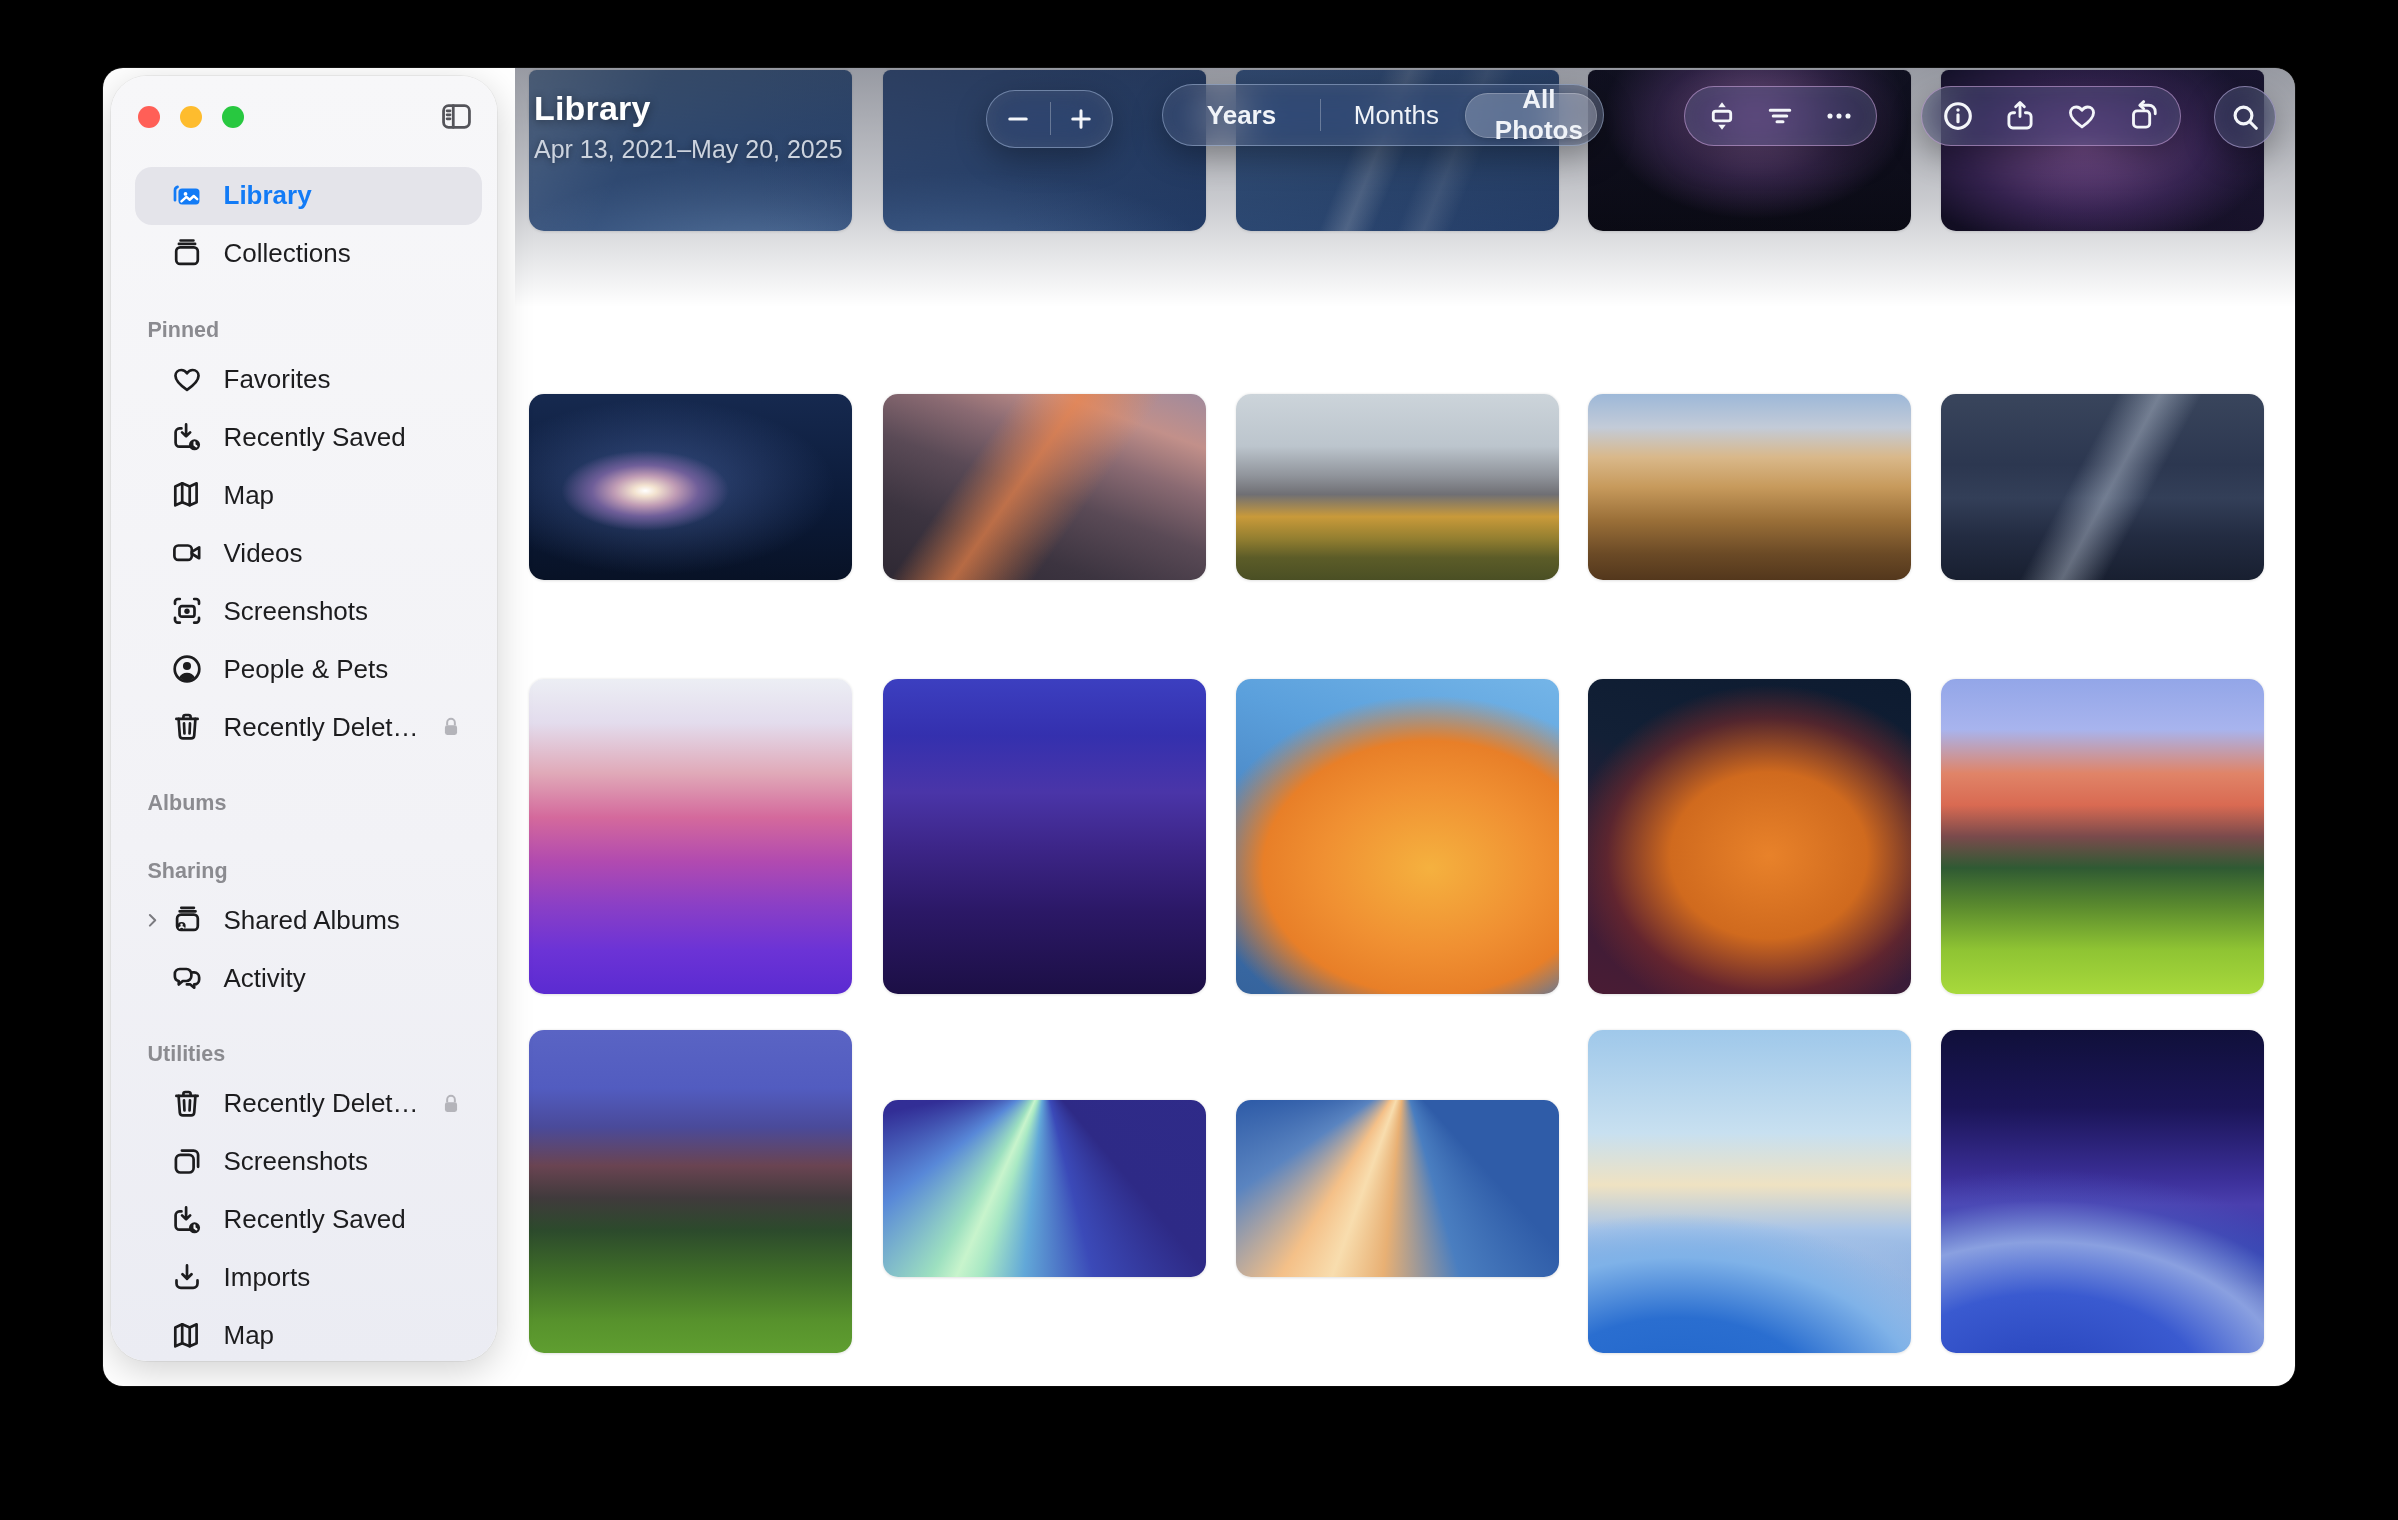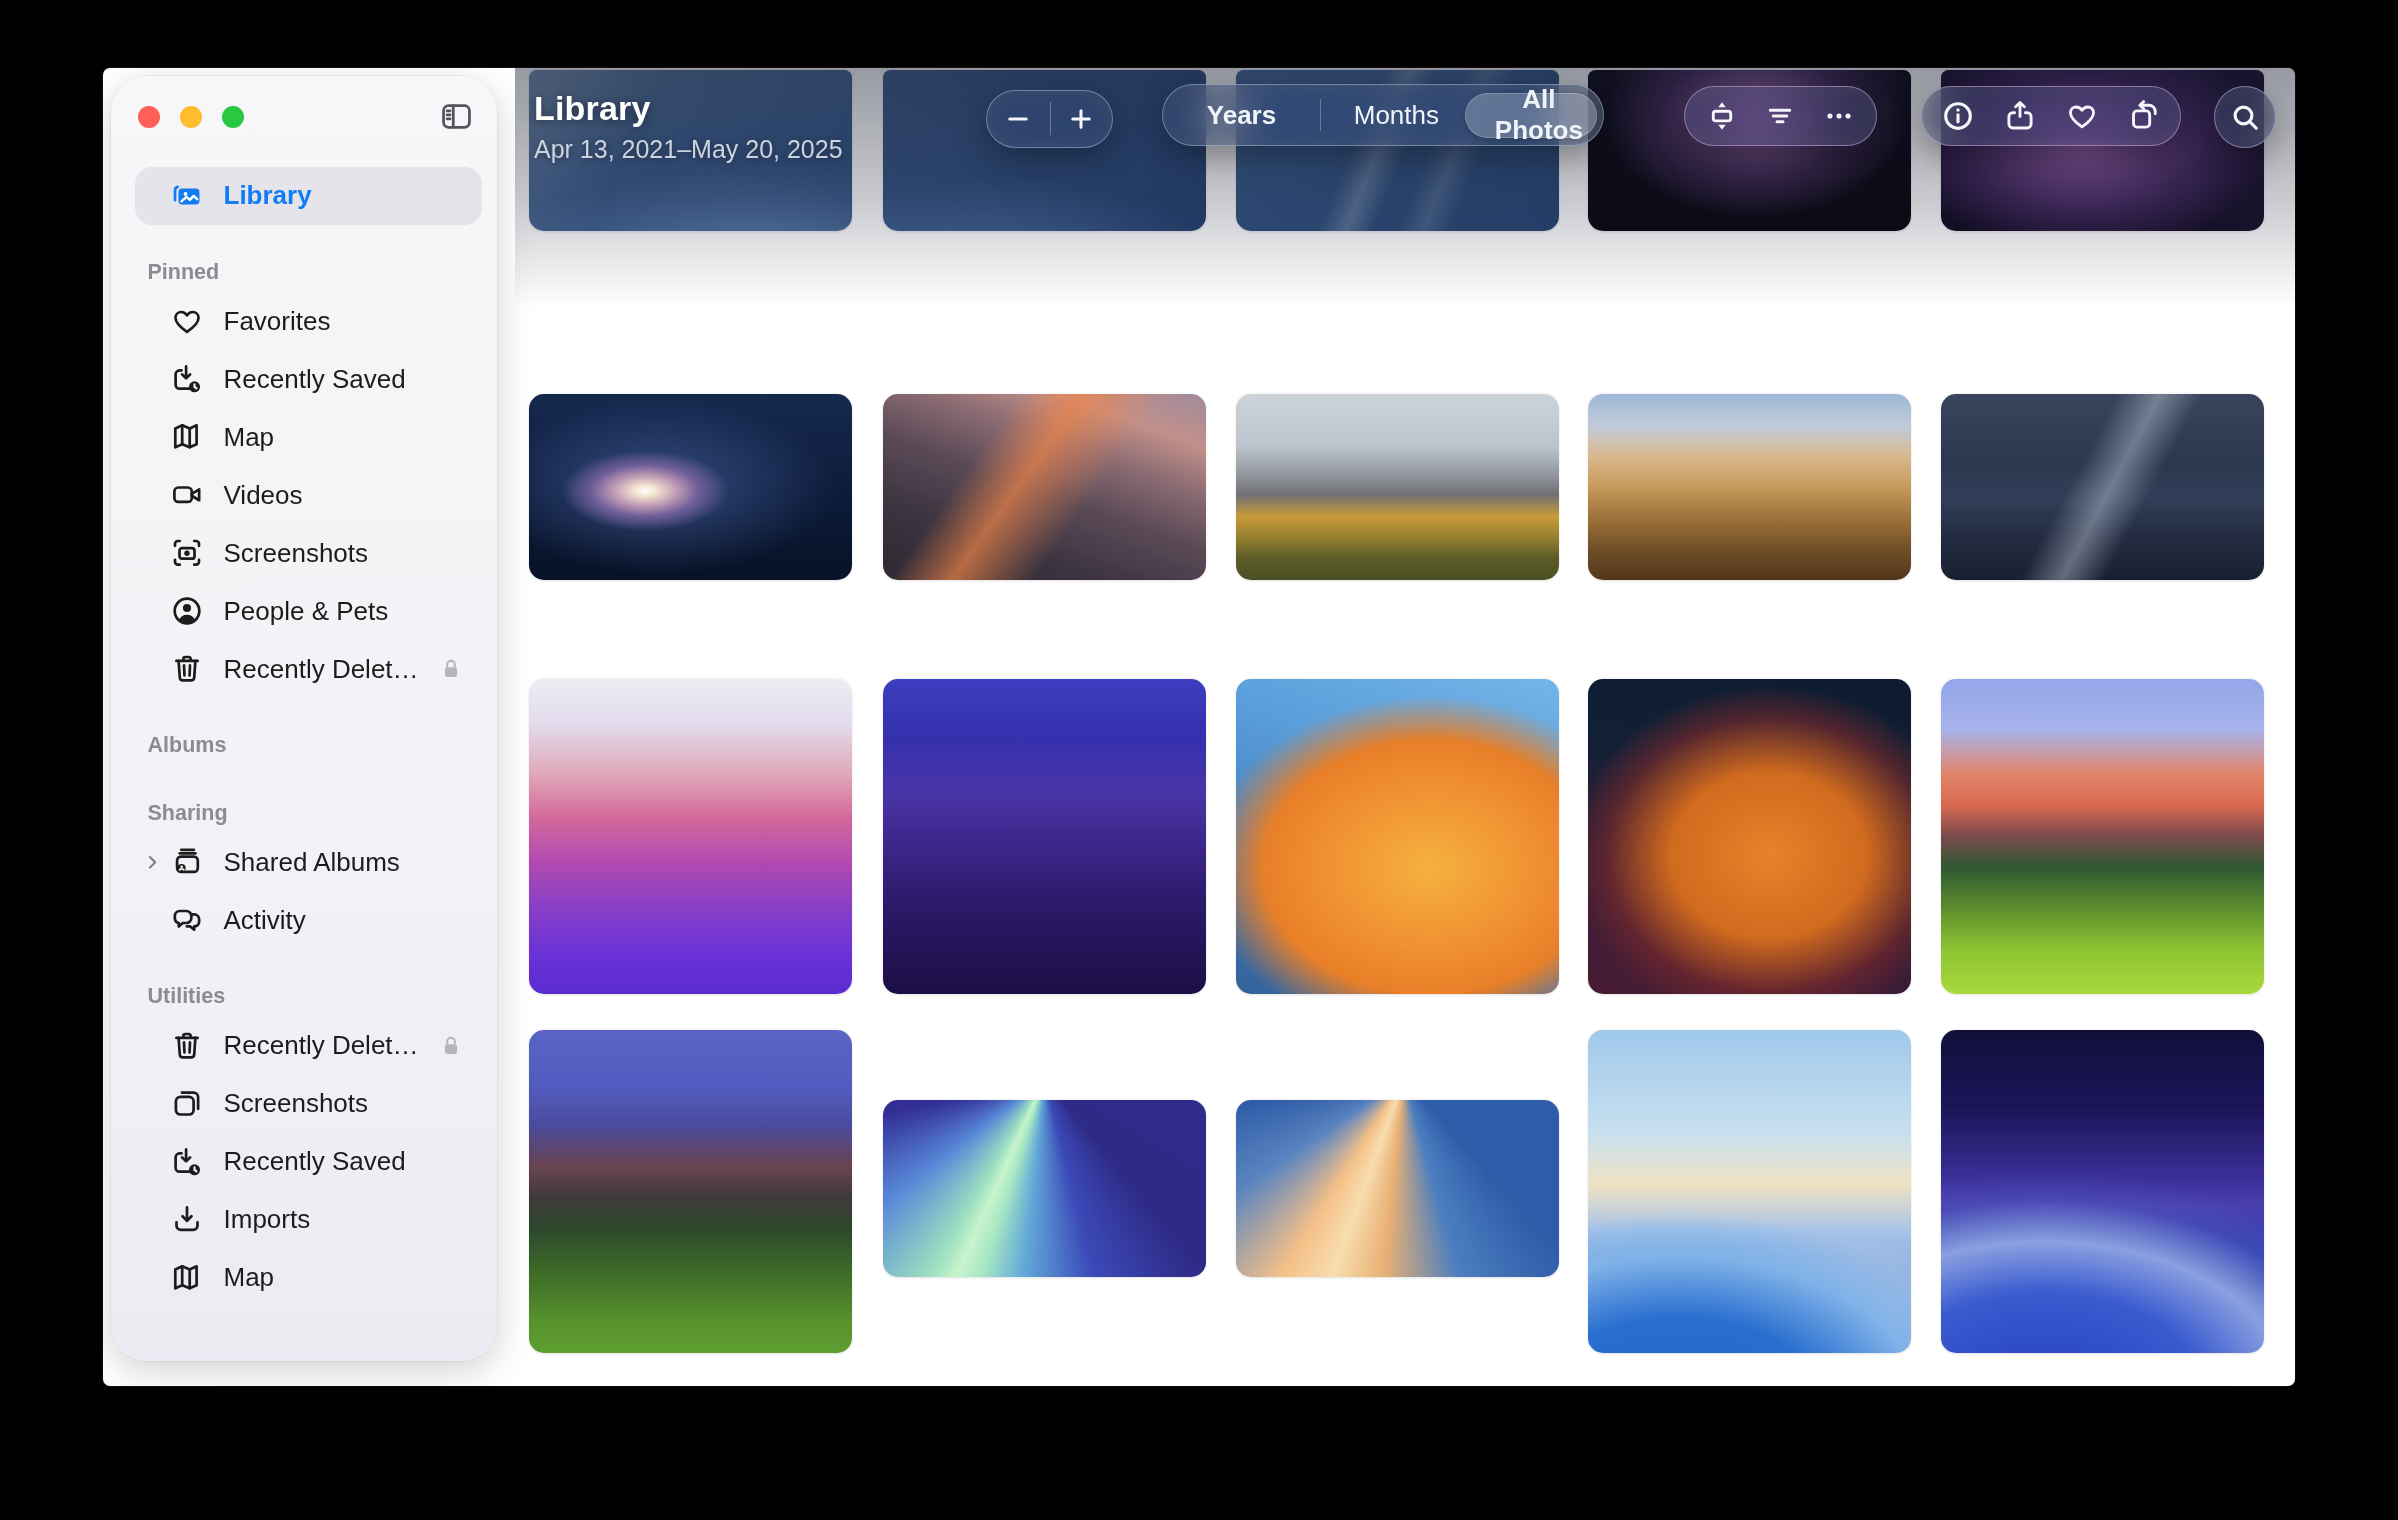--- a/index.html
+++ b/index.html
@@ -1,21 +1,21 @@
 <!DOCTYPE html>
 <html style="font-size:15px"><head>
 <meta charset="utf-8">
 <style>
   html,body{margin:0;padding:0;background:#000;}
   body{width:2399px;height:1521px;position:relative;overflow:hidden;
        font-family:"Liberation Sans",sans-serif;-webkit-font-smoothing:antialiased;}
 
   
   .window{position:absolute;left:103px;top:68px;width:2192px;height:1318px;
-          background:#fff;border-radius:7px;overflow:hidden;
+          background:#fff;border-radius:20px;overflow:hidden;
           box-shadow:0 37px 103px rgba(0,0,0,.6),0 0 0 0.9px rgba(255,255,255,.08);}
 
   
   .tile{position:absolute;width:323px;border-radius:15px;background:#ccc;cursor:pointer;
         box-shadow:0 0.9px 2.8px rgba(0,0,0,.12);}
   .t0 {left:426px; top:1.9px;    height:161px;border-top-left-radius:7.5px;border-top-right-radius:7.5px;}
   .t1 {left:780px; top:1.9px;    height:161px;border-top-left-radius:7.5px;border-top-right-radius:7.5px;}
   .t2 {left:1133px;top:1.9px;    height:161px;border-top-left-radius:7.5px;border-top-right-radius:7.5px;}
   .t3 {left:1485px;top:1.9px;    height:161px;border-top-left-radius:7.5px;border-top-right-radius:7.5px;}
   .t4 {left:1838px;top:1.9px;    height:161px;border-top-left-radius:7.5px;border-top-right-radius:7.5px;}
@@ -234,20 +234,29 @@
           <span class="ico">
             <svg viewBox="0 0 24 24" fill="none" stroke="currentColor" stroke-width="1.8" stroke-linecap="round" stroke-linejoin="round">
               <path d="M4 14.8V8.1a2.3 2.3 0 0 1 1.7-2.2"></path>
               <rect x="6.3" y="7" width="14" height="10.6" rx="2.4" fill="currentColor" stroke="none"></rect>
               <circle cx="11" cy="10.6" r="1.25" fill="#fff" stroke="none"></circle>
               <path d="M8.3 15.6l3.3-3 2.2 1.9 2.7-2.5 2.3 2.1" stroke="#fff" stroke-width="1.6"></path>
             </svg>
           </span>
           <span class="lbl">Library</span>
         </div>
+        <div class="nav-item">
+          <span class="ico">
+            <svg viewBox="0 0 24 24" fill="none" stroke="currentColor" stroke-width="1.8" stroke-linecap="round" stroke-linejoin="round">
+              <rect x="4.8" y="7.6" width="14.4" height="11" rx="2.6"></rect>
+              <path d="M6.6 5.3h10.8M7.7 3h8.6"></path>
+            </svg>
+          </span>
+          <span class="lbl">Collections</span>
+        </div>
         <div class="nav-header">Pinned</div>
         <div class="nav-item">
           <span class="ico">
             <svg viewBox="0 0 24 24" fill="none" stroke="currentColor" stroke-width="1.8" stroke-linecap="round" stroke-linejoin="round">
               <path d="M12 19.3C7.2 16 4.3 13 4.3 9.9 4.3 7.6 6.1 6 8.2 6c1.5 0 2.9.8 3.8 2.2C12.9 6.8 14.3 6 15.8 6c2.1 0 3.9 1.6 3.9 3.9 0 3.1-2.9 6.1-7.7 9.4z"></path>
             </svg>
           </span>
           <span class="lbl">Favorites</span>
         </div>
         <div class="nav-item">

